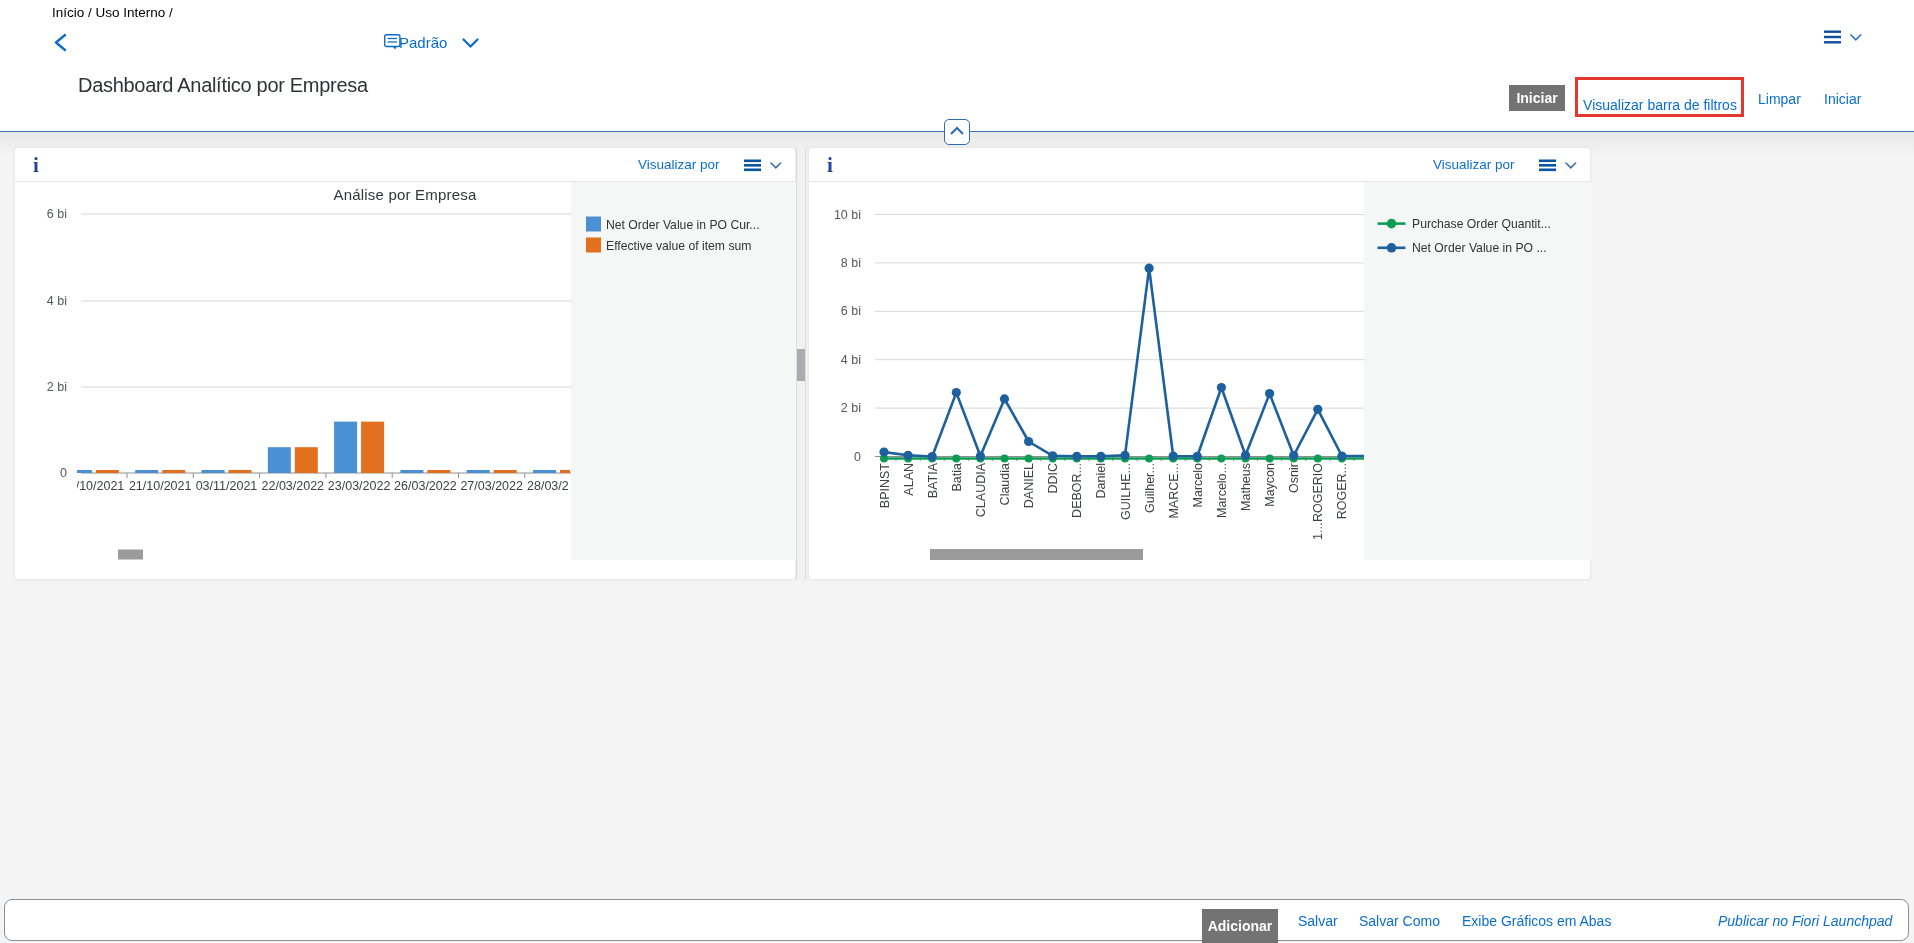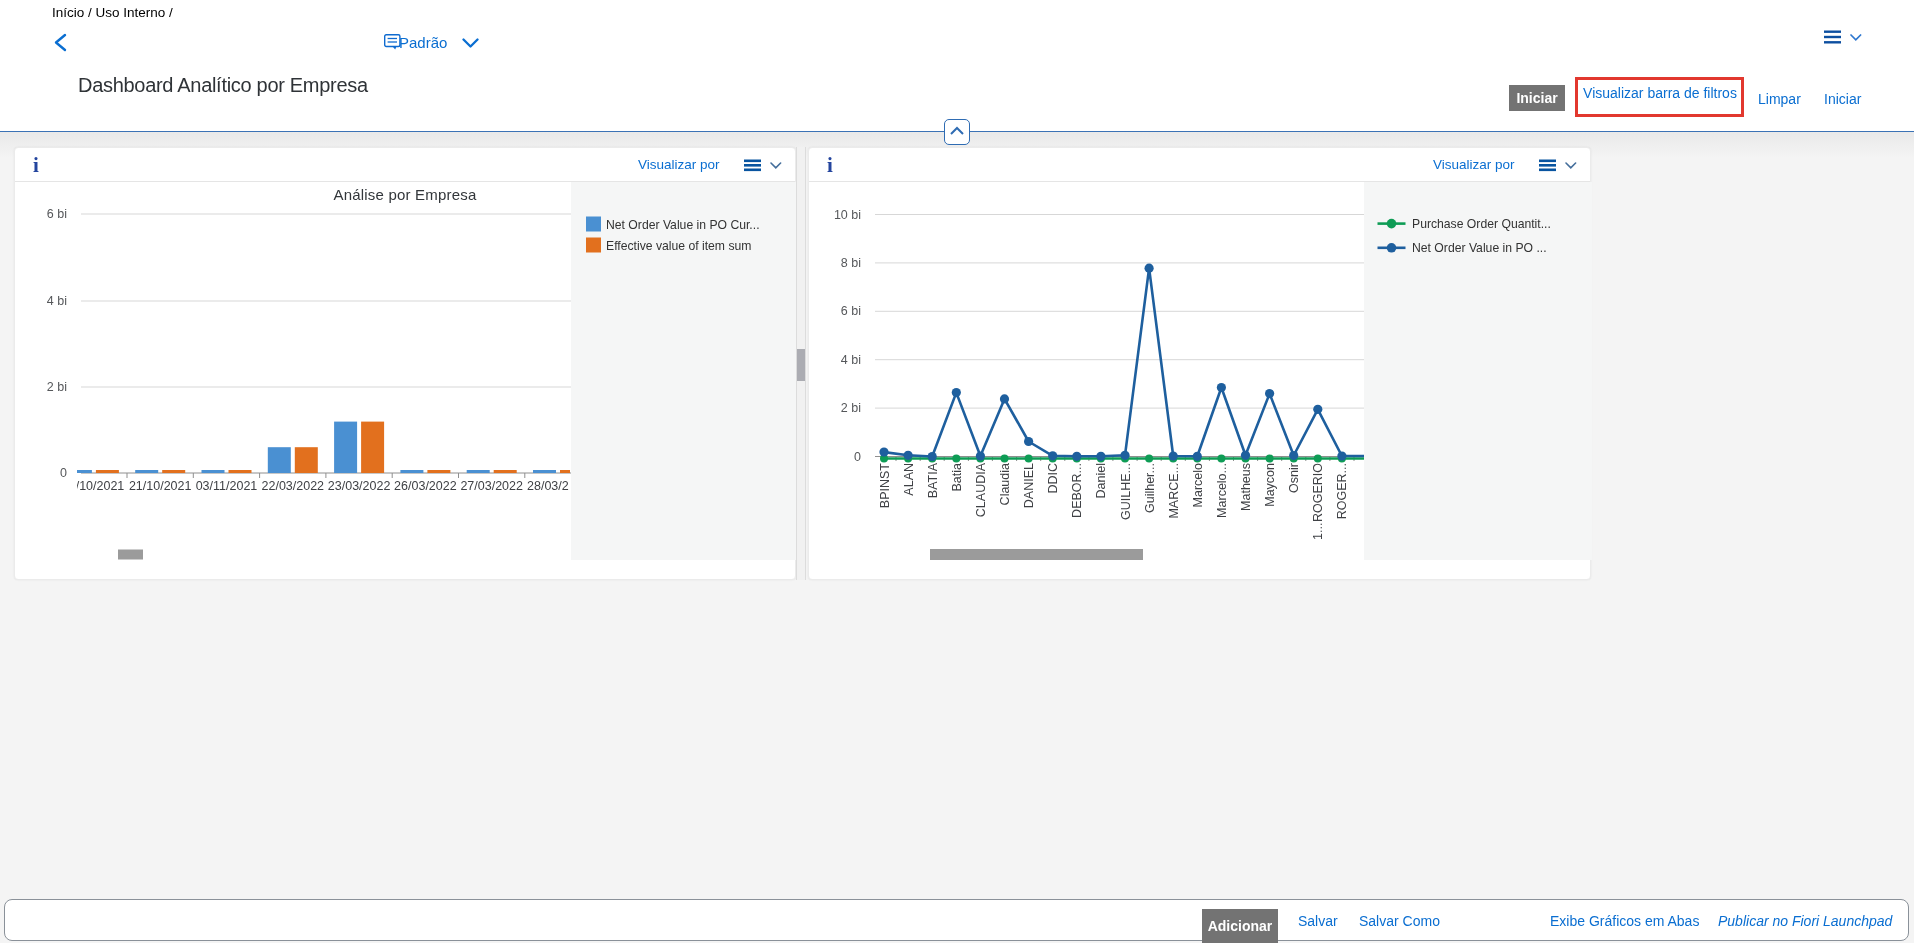--- a/index.html
+++ b/index.html
@@ -36,21 +36,21 @@
 <svg class="abs" style="left:1824px;top:30px;" width="18" height="15">
 <rect x="0" y="0.5" width="17" height="2.4" fill="#0d4fa0"></rect>
 <rect x="0" y="5.8" width="17" height="2.4" fill="#0d4fa0"></rect>
 <rect x="0" y="11.1" width="17" height="2.4" fill="#0d4fa0"></rect>
 </svg>
 <svg class="abs" style="left:1850px;top:34px;" width="12" height="8">
     <path d="M1 1 L5.8 5.8 L10.6 1" fill="none" stroke="#2e77cf" stroke-width="1.7" stroke-linecap="round"></path>
   </svg>
 <div class="btn" style="left:1509px;top:85px;width:56px;height:26px;">Iniciar</div>
 <div class="abs" style="left:1575px;top:77px;width:169px;height:40px;border:3px solid #e2382e;background:#fff;"></div>
-<div class="abs" style="left:1580px;top:85px;width:160px;text-align:center;font-size:14px;white-space:nowrap;color:#0a6ed1;">Visualizar barra de filtros</div>
+<div class="abs" style="left:1580px;top:97px;width:160px;text-align:center;font-size:14px;white-space:nowrap;color:#0a6ed1;">Visualizar barra de filtros</div>
 <div class="lnk" style="left:1758px;top:91px;">Limpar</div>
 <div class="lnk" style="left:1824px;top:91px;">Iniciar</div>
 <div class="abs" style="left:0;top:131px;width:1914px;height:1px;background:#3b72b5;"></div>
 <div id="content"></div>
 <div class="abs" style="left:944px;top:119px;width:26px;height:26px;background:#fff;border:1.6px solid #2f6cb3;border-radius:5px;"></div>
 <svg class="abs" style="left:949px;top:125px;" width="16" height="12">
     <path d="M2 9 L8 3 L14 9" fill="none" stroke="#2f6cb3" stroke-width="2"></path>
   </svg>
 <div class="card" style="left:14px;top:147px;width:782px;height:433px;">
 <div class="cardhead">
@@ -244,15 +244,15 @@
       <text x="603" y="46" font-size="12.2" fill="#333">Purchase Order Quantit...</text>
       <line x1="568.5" y1="65.8" x2="596.5" y2="65.8" stroke="#1e5f9e" stroke-width="2.6"></line>
       <circle cx="582.5" cy="65.8" r="4.8" fill="#1e5f9e"></circle>
       <text x="603" y="70.2" font-size="12.2" fill="#333">Net Order Value in PO ...</text>
     </svg>
 </div>
 <div class="abs" style="left:4px;top:899px;width:1905px;height:42px;background:#fff;border:1px solid #8a9199;border-radius:8px;"></div>
 <div class="btn" style="left:1202px;top:909px;width:76px;height:34px;">Adicionar</div>
 <div class="lnk" style="left:1298px;top:913px;">Salvar</div>
 <div class="lnk" style="left:1359px;top:913px;">Salvar Como</div>
-<div class="lnk" style="left:1550px;top:913px;">Exibe Gráficos em Abas</div>
+<div class="lnk" style="left:1462px;top:913px;">Exibe Gráficos em Abas</div>
 <div class="lnk" style="left:1632px;top:913px;margin-top:32px;">Configurar</div>
 <div class="lnk" style="left:1718px;top:913px;font-style:italic;">Publicar no Fiori Launchpad</div>
 
 </body></html>

